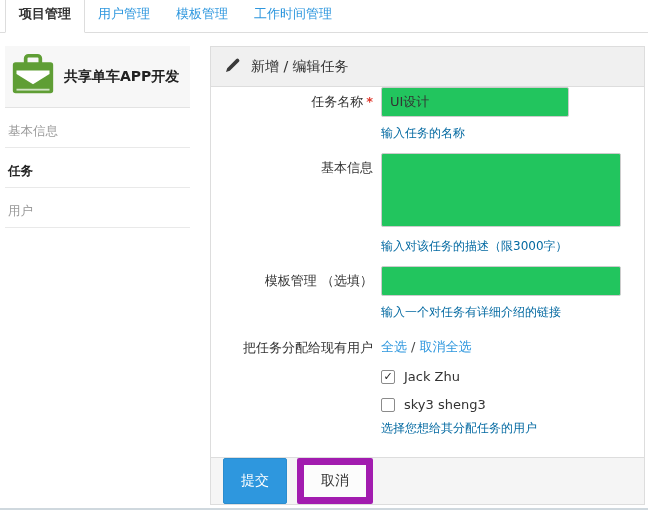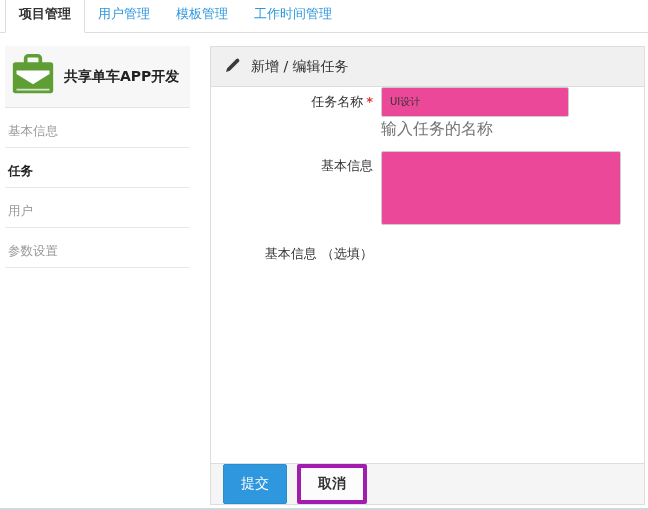--- a/index.html
+++ b/index.html
@@ -42,41 +42,41 @@
   .panel-footer {
     background:#f5f5f5; border-top:1px solid #ddd; padding:0 12px;
     display:flex; gap:10px; flex-shrink:0;
   }
 
   
   .form-row { display:flex; margin-bottom:11px; }
   .form-label { width:170px; flex-shrink:0; text-align:right; padding:6px 8px 0 0; color:#333; }
   .required { color:#e03a2f; margin-left:3px; font-weight:bold; }
   .text-input, .textarea {
-    border:1px solid #ccc; border-radius:2px; padding:5px 8px; font-size:10px; color:#333;
-    font-family:"DejaVu Sans","Liberation Sans",sans-serif; outline:none; background:#ec4899;
+    border:1px solid #ccc; border-radius:2px; padding:5px 8px; font-size:13px; color:#333;
+    font-family:"DejaVu Sans","Liberation Sans",sans-serif; outline:none; background:#22c55e;
   }
   .text-input { width:188px; height:30px; }
   .text-input.wide { width:240px; }
   .textarea { width:240px; height:74px; resize:none; }
-  .help { font-size:16px; color:#737373; margin-top:2px; }
+  .help { font-size:12px; color:#0369a1; margin-top:8px; }
 
   .links-row { padding-top:6px; font-size:13px; }
   .link { color:#2e97de; cursor:pointer; text-decoration:none; }
   .sep { color:#444; margin:0 4px; }
   .user-option { display:flex; align-items:center; gap:9px; margin-top:13px; cursor:pointer; }
   .checkbox {
     width:14px; height:14px; border:1px solid #8b8b8b; border-radius:2px; background:#fff;
     display:flex; align-items:center; justify-content:center; font-size:11px; color:#222; line-height:1;
   }
 
   .btn { border-radius:2px; padding:7px 17px; font-size:14px; cursor:pointer;
          font-family:"DejaVu Sans","Liberation Sans",sans-serif; }
   .btn-primary { background:#2e97de; border:1px solid #2a8cce; color:#fff; }
-  .btn-default { background:#fcfcfc; border:4px solid #a21caf; color:#333;font-weight:bold; }
+  .btn-default { background:#fcfcfc; border:7px solid #a21caf; color:#333; }
 </style>
 </head>
 <body>
 
 <div class="page">
 
   <div class="tabbar">
     <div class="tab active">项目管理</div>
     <div class="tab">用户管理</div>
     <div class="tab">模板管理</div>
@@ -94,21 +94,20 @@
             <polygon points="6,18 42,18 42,22 24,33 6,22" fill="#ffffff"></polygon>
             <rect x="6" y="38" width="36" height="2" fill="#ffffff" opacity="0.7"></rect>
           </svg>
         </span>
         <span class="project-title">共享单车APP开发</span>
       </div>
       <nav>
         <div class="side-item">基本信息</div>
         <div class="side-item active">任务</div>
         <div class="side-item">用户</div>
-        <div class="side-item">参数设置</div>
       </nav>
     </aside>
 
     <main class="panel">
       <div class="panel-header">
         <span>
           <svg width="16" height="16" viewBox="0 0 16 16">
             <path d="M1 15 L2.2 11.2 L11.3 2.1 A1.6 1.6 0 0 1 13.6 2.1 L13.9 2.4 A1.6 1.6 0 0 1 13.9 4.7 L4.8 13.8 Z" fill="#3a3a3a"></path>
           </svg>
         </span>
@@ -124,27 +123,49 @@
           <div>
             <input class="text-input" type="text" value="UI设计" style="">
             <div class="help">输入任务的名称</div>
           </div>
         </div>
 
         <div class="form-row">
           <div class="form-label">基本信息</div>
           <div>
             <textarea class="textarea" style=""></textarea>
+            <div class="help">输入对该任务的描述（限3000字）</div>
           </div>
         </div>
 
         <div class="form-row">
-          <div class="form-label">基本信息 （选填）</div>
+          <div class="form-label">模板管理 （选填）</div>
+          <div>
+            <input class="text-input wide" type="text" style="">
+            <div class="help">输入一个对任务有详细介绍的链接</div>
+          </div>
         </div>
 
+        <div class="form-row">
+          <div class="form-label" style="padding-top:7px;">把任务分配给现有用户</div>
+          <div>
+            <div class="links-row">
+              <a class="link">全选</a><span class="sep">/</span><a class="link">取消全选</a>
+            </div>
+            <div class="user-option">
+              <span class="checkbox">✓</span>
+              <span>Jack Zhu</span>
+            </div>
+            <div class="user-option">
+              <span class="checkbox"></span>
+              <span>sky3 sheng3</span>
+            </div>
+            <div class="help">选择您想给其分配任务的用户</div>
+          </div>
+        </div>
 
       </div>
 
       <div class="panel-footer">
         <button class="btn btn-primary">提交</button>
         <button class="btn btn-default">取消</button>
       </div>
     </main>
 
   </div>

